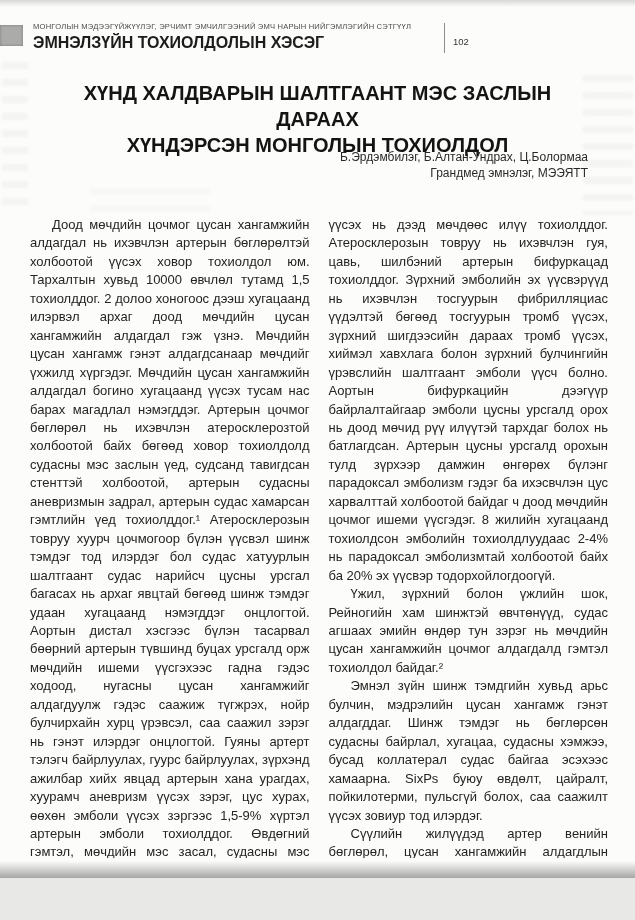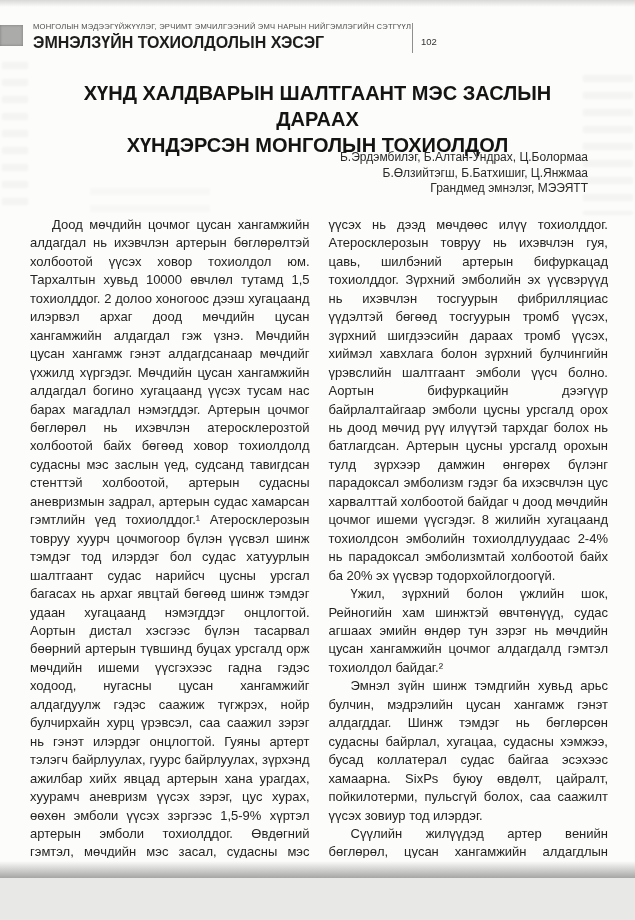--- a/index.html
+++ b/index.html
@@ -66,21 +66,21 @@
   }
   .section-line {
     margin-top: 3px;
     font-size: 16px;
     font-weight: bold;
     color: #1d1d1b;
     white-space: nowrap;
   }
   .page-num-wrap {
     position: absolute;
-    left: 412px; top: 0px;
+    left: 444px; top: 0px;
     height: 32px;
     display: flex;
     align-items: center;
   }
   .page-num-divider {
     width: 1px; height: 30px;
     background: #8f8f8d;
   }
   .page-num {
     margin-left: 8px;
@@ -155,21 +155,20 @@
     </div>
   </div>
 
   <div class="title">
     <div>ХҮНД ХАЛДВАРЫН ШАЛТГААНТ  МЭС ЗАСЛЫН ДАРААХ</div>
     <div>ХҮНДЭРСЭН МОНГОЛЫН ТОХИОЛДОЛ</div>
   </div>
 
   <div class="authors">
     <div>Б.Эрдэмбилэг, Б.Алтан-Ундрах, Ц.Болормаа</div>
-    <div>Б.Өлзийтэгш, Б.Батхишиг, Ц.Янжмаа</div>
     <div>Грандмед эмнэлэг, МЭЭЯТТ</div>
   </div>
 
   <div class="body-cols">
     <div class="col">
       <p>Доод мөчдийн цочмог цусан хангамжийн алдагдал нь ихэвчлэн артерын бөглөрөлтэй холбоотой үүсэх ховор тохиолдол юм. Тархалтын хувьд 10000 өвчлөл тутамд 1,5 тохиолддог. 2 долоо хоногоос дээш хугацаанд илэрвэл архаг доод мөчдийн цусан хангамжийн алдагдал гэж үзнэ. Мөчдийн цусан хангамж гэнэт алдагдсанаар мөчдийг үхжилд хүргэдэг.  Мөчдийн цусан хангамжийн алдагдал богино хугацаанд үүсэх тусам нас барах  магадлал нэмэгддэг. Артерын цочмог бөглөрөл нь ихэвчлэн атеросклерозтой холбоотой байх бөгөөд ховор тохиолдолд судасны мэс заслын үед, судсанд тавигдсан стенттэй холбоотой, артерын судасны аневризмын задрал, артерын судас хамарсан гэмтлийн үед тохиолддог.¹ Атеросклерозын товруу хуурч цочмогоор бүлэн үүсвэл шинж тэмдэг тод илэрдэг бол судас хатуурлын шалтгаант судас нарийсч цусны урсгал багасах нь архаг явцтай бөгөөд шинж тэмдэг удаан хугацаанд нэмэгддэг онцлогтой. Аортын дистал хэсгээс бүлэн тасарвал бөөрний артерын түвшинд буцах урсгалд орж мөчдийн ишеми үүсгэхээс гадна гэдэс ходоод, нугасны цусан хангамжийг алдагдуулж гэдэс саажиж түгжрэх, нойр булчирхайн хурц үрэвсэл, саа саажил зэрэг нь гэнэт  илэрдэг онцлогтой. Гуяны артерт тэлэгч байрлуулах, гуурс байрлуулах, зүрхэнд ажилбар хийх явцад артерын хана урагдах, хуурамч аневризм үүсэх зэрэг, цус хурах, өөхөн эмболи үүсэх зэргээс 1,5-9% хүртэл артерын эмболи тохиолддог. Өвдөгний гэмтэл, мөчдийн мэс засал, судасны мэс заслуудын үед тохиолддог.</p>
       <p>Артерын эмболи нь ихэвчлэн зүрхнээс гаралтай байх бөгөөд доод мөчдөд</p>
     </div>
     <div class="col">
       <p class="no-indent">үүсэх нь  дээд мөчдөөс илүү тохиолддог. Атеросклерозын товруу нь ихэвчлэн гуя, цавь, шилбэний артерын бифуркацад тохиолддог. Зүрхний эмболийн эх үүсвэрүүд нь ихэвчлэн тосгуурын фибрилляциас үүдэлтэй бөгөөд тосгуурын тромб үүсэх, зүрхний шигдээсийн дараах тромб үүсэх, хиймэл хавхлага болон зүрхний булчингийн үрэвслийн шалтгаант эмболи үүсч болно. Аортын бифуркацийн дээгүүр байрлалтайгаар эмболи цусны урсгалд орох нь доод мөчид рүү илүүтэй тархдаг болох нь батлагдсан. Артерын цусны урсгалд орохын тулд зүрхээр дамжин өнгөрөх бүлэнг парадоксал эмболизм гэдэг ба ихэсвчлэн цус харвалттай холбоотой байдаг ч доод  мөчдийн цочмог ишеми үүсгэдэг. 8 жилийн хугацаанд тохиолдсон эмболийн тохиолдлуудаас 2-4% нь парадоксал эмболизмтай холбоотой байх ба 20% эх үүсвэр тодорхойлогдоогүй.</p>

